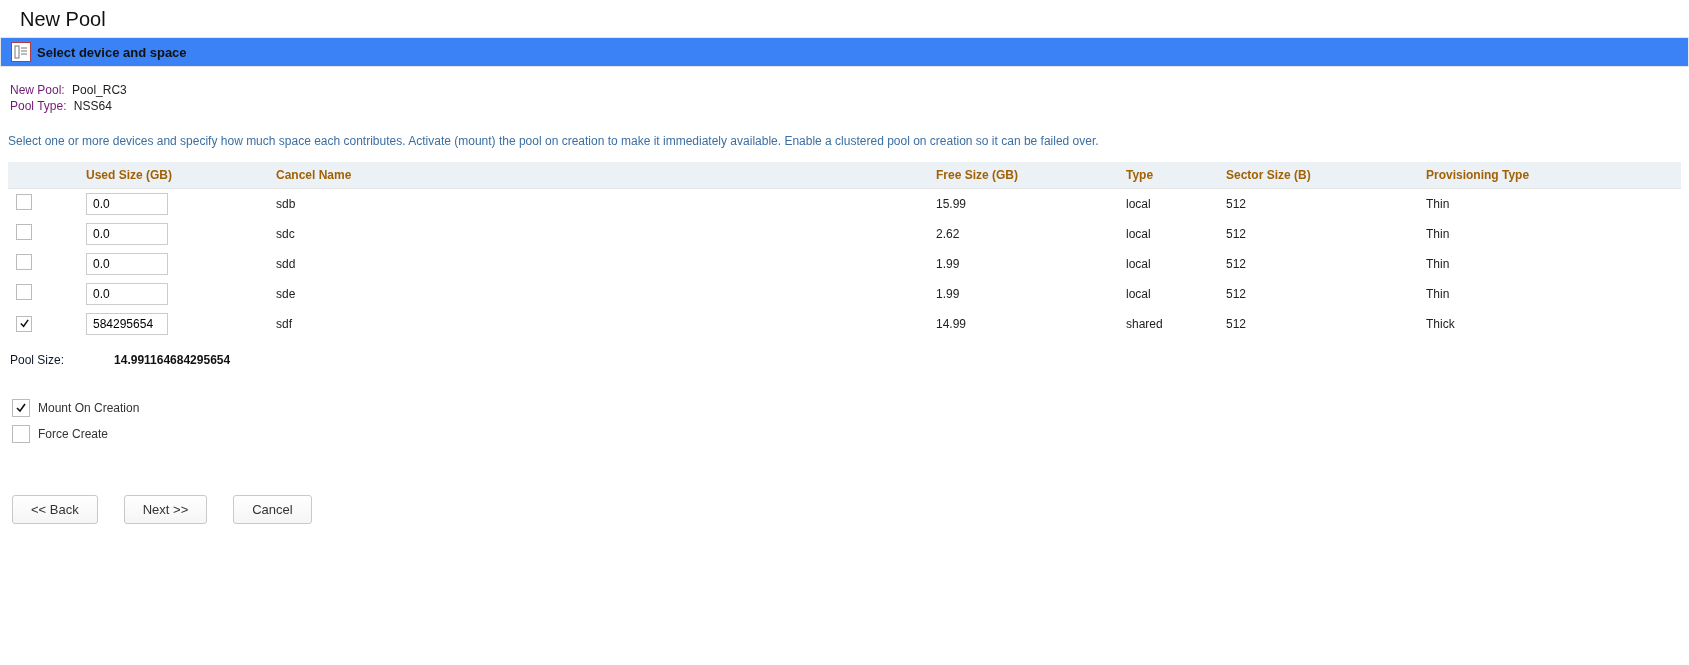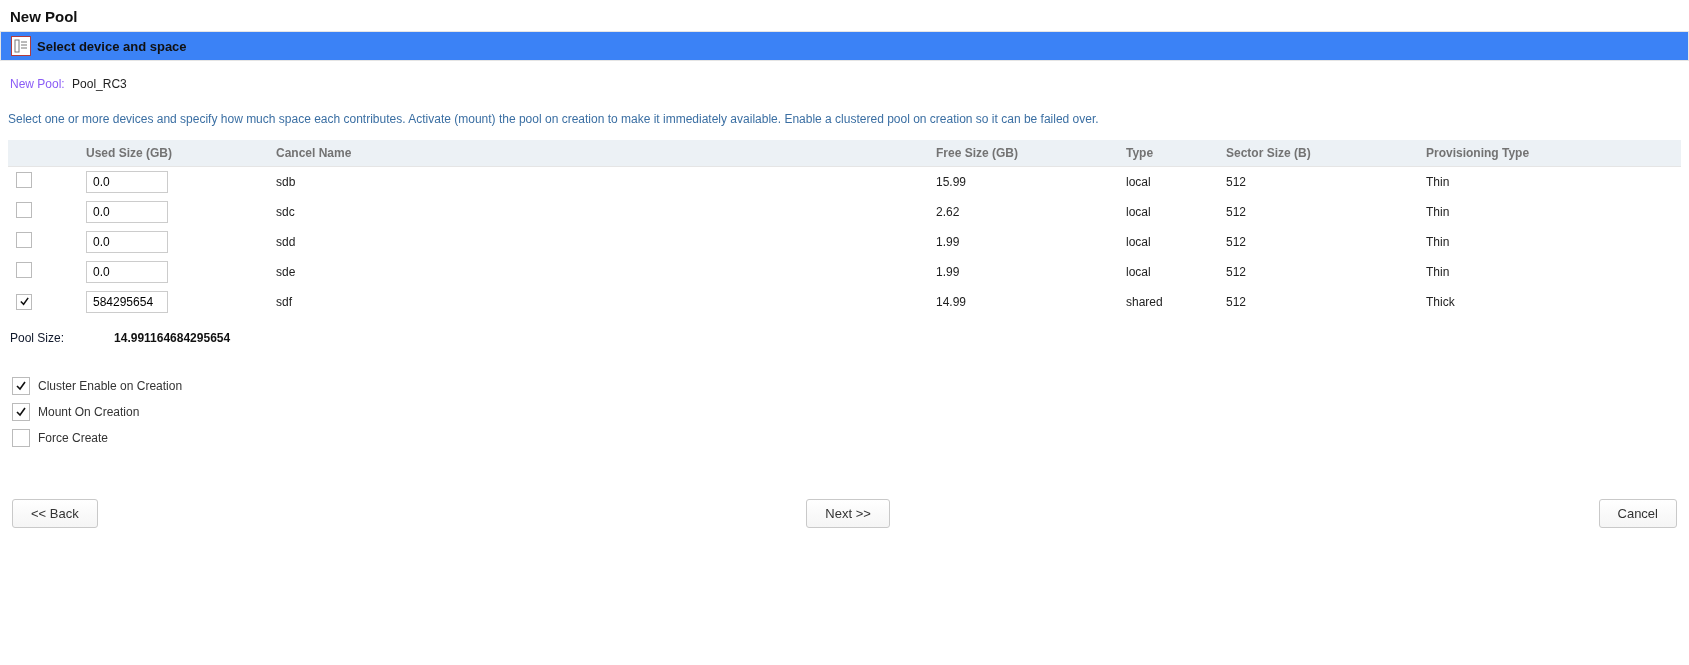--- a/index.html
+++ b/index.html
@@ -6,24 +6,24 @@
   body {
     margin: 0;
     padding: 0;
     font-family: Arial, Helvetica, sans-serif;
     font-size: 12px;
     color: #333;
     background: #fff;
     width: 1689px;
   }
   .page-title {
-    font-size: 15px;
-    font-weight: bold;
+    font-size: 20px;
+    font-weight: normal;
     color: #111;
-    padding: 8px 10px 6px 10px;
+    padding: 8px 10px 6px 20px;
   }
   .subheader-bar {
     background: #3b82f6;
     border: 1px solid #e5e5e5;
     padding: 4px 10px;
     display: flex;
     align-items: center;
     gap: 6px;
   }
   .subheader-icon {
@@ -38,36 +38,36 @@
   .subheader-icon svg { display:block; }
   .subheader-text {
     font-weight: bold;
     font-size: 13px;
     color: #111;
   }
   .meta-block {
     padding: 14px 10px 4px 10px;
   }
   .meta-row { margin: 2px 0; }
-  .meta-label { color: #8b5cf6; display:inline-block;text-align:center; }
+  .meta-label { color: #701a75; display:inline-block;text-align:center; }
   .meta-value { color: #222; margin-left: 4px; }
   .instruction {
     color: #3b6fa3;
     font-size: 12px;
     padding: 14px 8px 8px 8px;
     line-height: 1.4;
   }
   .table-wrap { padding: 4px 8px 0 8px; }
   table { border-collapse: collapse; width: 100%; }
   thead tr { background: #ecf1f5; }
   th {
     text-align: left;
     font-weight: bold;
     font-size: 12px;
-    color: #737373;
+    color: #a16207;
     padding: 6px 8px;
     border-bottom: 1px solid #e5e5e5;
   }
   td {
     padding: 4px 8px;
     font-size: 12px;
     color: #222;
     vertical-align: middle;
   }
   .chk {
@@ -104,21 +104,20 @@
     display:flex;
     align-items:center;
     gap: 8px;
     margin: 8px 0;
     font-size:12px;
   }
   .buttons-row {
     display:flex;
     gap: 26px;
     padding: 40px 12px 20px 12px;
-    justify-content: space-between;
   }
   .btn {
     border: 1px solid #c9c9c9;
     background: linear-gradient(#ffffff,#f5f5f5);
     color: #333;
     font-size: 13px;
     padding: 6px 18px;
     border-radius: 3px;
     cursor: pointer;
     font-family: inherit;
@@ -145,20 +144,24 @@
       <line x1="7" y1="9" x2="13" y2="9" stroke="#777" stroke-width="1"></line>
     </svg>
   </span>
   <span class="subheader-text">Select device and space</span>
 </div>
 
 <div class="meta-block">
   <div class="meta-row">
     <span class="meta-label">New Pool:</span>
     <span class="meta-value">Pool_RC3</span>
+  </div>
+  <div class="meta-row">
+    <span class="meta-label">Pool Type:</span>
+    <span class="meta-value">NSS64</span>
   </div>
 </div>
 
 <div class="instruction">Select one or more devices and specify how much space each contributes. Activate (mount) the pool on creation to make it immediately available. Enable a clustered pool on creation so it can be failed over.</div>
 
 <div class="table-wrap">
   <table>
     <colgroup>
       <col class="col-chk">
         <col class="col-used">
@@ -233,28 +236,20 @@
   </table>
 </div>
 
 <div class="pool-size-row">
   <span class="pool-size-label">Pool Size:</span>
   <span class="pool-size-value">14.991164684295654</span>
 </div>
 
 <div class="options-block">
   <div class="opt-row">
-    <span id="opt-cluster" class="chk big checked">
-      <svg width="12" height="12" viewBox="0 0 12 12">
-          <polyline points="2,6 5,9 10,2" fill="none" stroke="#111" stroke-width="1.6"></polyline>
-        </svg>
-    </span>
-    <span>Cluster Enable on Creation</span>
-  </div>
-  <div class="opt-row">
     <span id="opt-mount" class="chk big checked">
       <svg width="12" height="12" viewBox="0 0 12 12">
           <polyline points="2,6 5,9 10,2" fill="none" stroke="#111" stroke-width="1.6"></polyline>
         </svg>
     </span>
     <span>Mount On Creation</span>
   </div>
   <div class="opt-row">
     <span id="opt-force" class="chk big">
       

